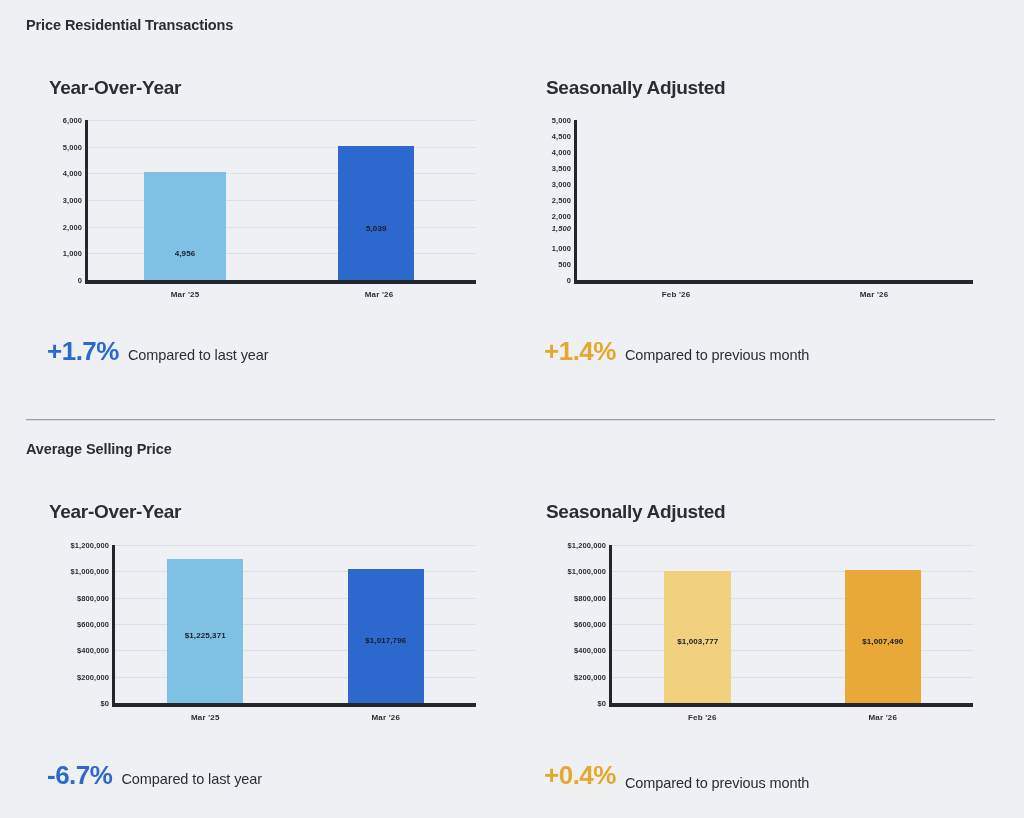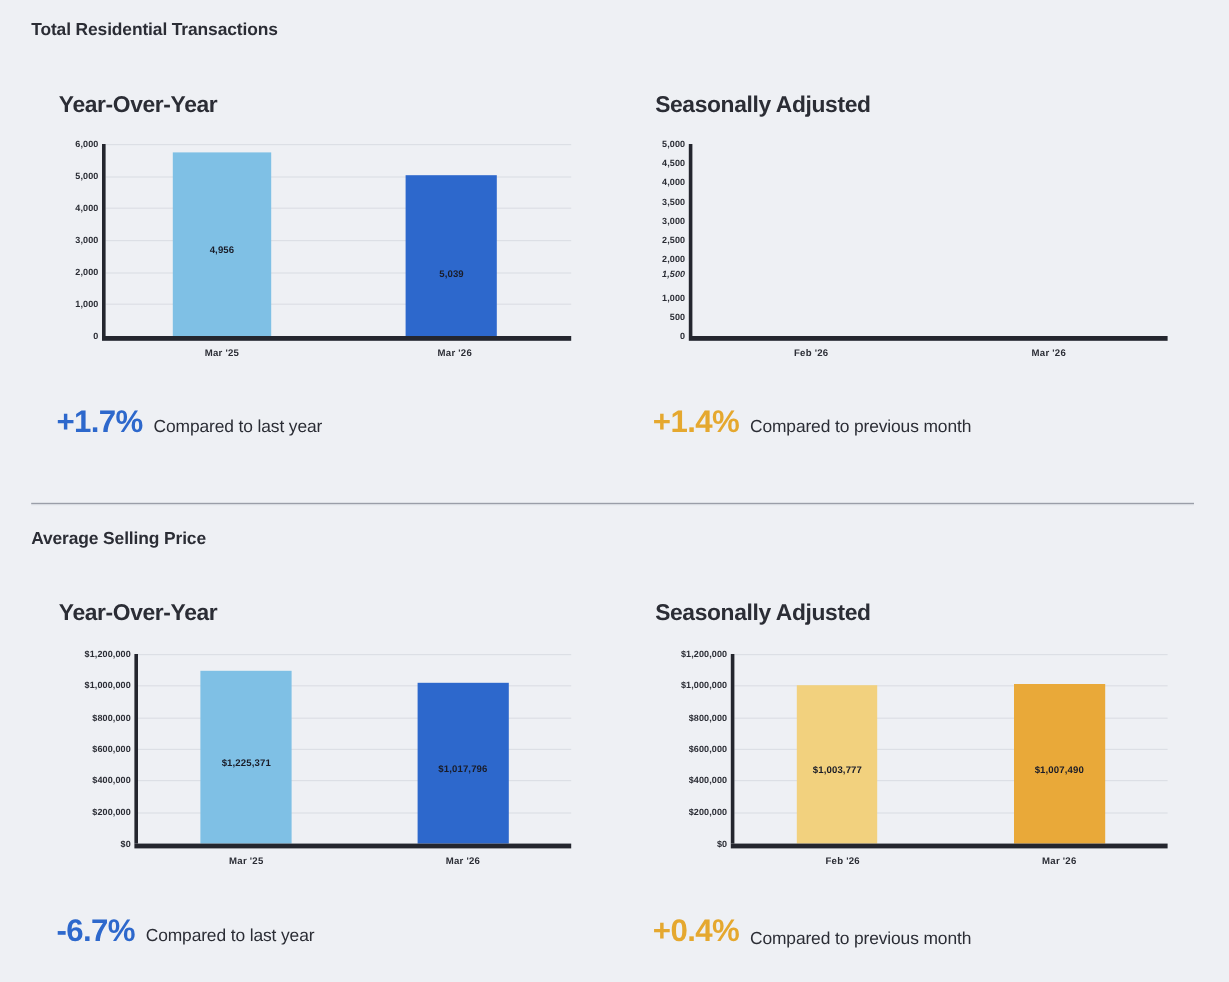--- a/index.html
+++ b/index.html
@@ -134,36 +134,36 @@
     font-size: 14.5px;
     font-weight: normal;
     color: #2b2d35;
     letter-spacing: -0.1px;
   }
 </style>
 </head>
 <body>
 
 <div class="section">
-  <div class="section-title" style="position:absolute;left:26px;top:17px;">Total Residential Transactions</div>
+  <div class="section-title" style="position:absolute;left:26px;top:17px;">Price Residential Transactions</div>
 
   <div class="chart-col">
     <div class="chart-title" style="position:absolute;left:49px;top:77px;">Year-Over-Year</div>
     <div class="plot" id="plot-transactions-yoy" style="position:absolute;left:26px;top:120px;width:450px;height:178px;">
         <div class="plot-inner" style="left: 62px; width: 388px; height: 160px; bottom: auto;">
           <div class="gridlines">
             <div class="gridline" style="top: 160px;"></div>
             <div class="gridline" style="top: 133.333px;"></div>
             <div class="gridline" style="top: 106.667px;"></div>
             <div class="gridline" style="top: 80px;"></div>
             <div class="gridline" style="top: 53.3333px;"></div>
             <div class="gridline" style="top: 26.6667px;"></div>
             <div class="gridline" style="top: 0px;"></div>
           </div>
-          <div class="bar" style="left: 56.26px; width: 81.48px; height: 153px; background: rgb(127, 192, 229);">
+          <div class="bar" style="left: 56.26px; width: 81.48px; height: 108px; background: rgb(127, 192, 229);">
             <div class="bar-value" style="top: 76.6528px;">4,956</div>
           </div>
           <div class="bar" style="left: 250.26px; width: 76px; height: 134.373px; background: rgb(45, 104, 204);">
             <div class="bar-value" style="top: 77.9365px;">5,039</div>
           </div>
         </div>
         <div class="y-axis-line" style="left: 59px; top: 0px; height: 160px; bottom: auto;"></div>
         <div class="x-axis-line" style="left: 59px; right: 0px; top: 160px;"></div>
         <div class="y-tick" style="top: 160px; right: 394px;">0</div>
         <div class="y-tick" style="top: 133.333px; right: 394px;">1,000</div>

